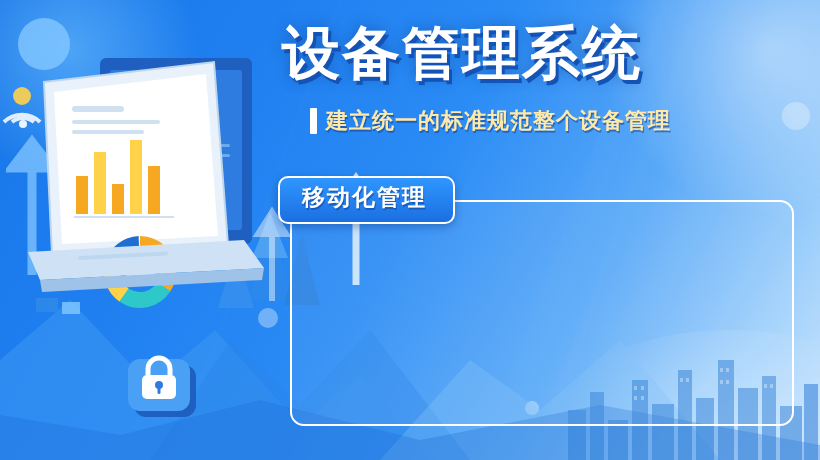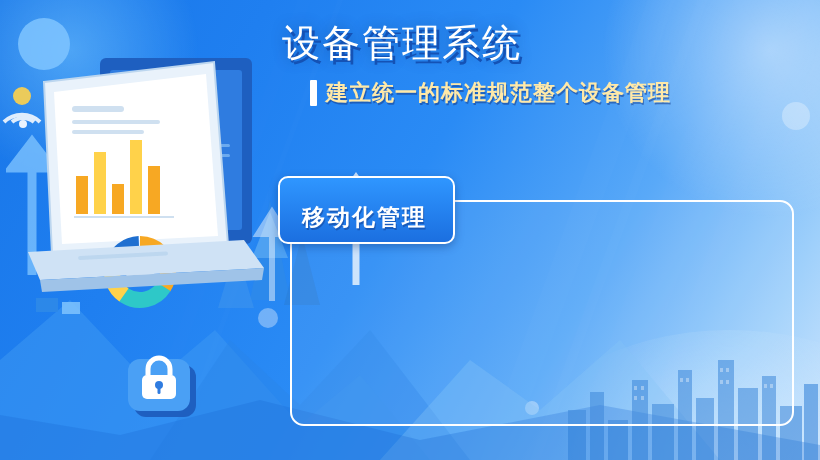--- a/index.html
+++ b/index.html
@@ -11,33 +11,33 @@
   .bg-diag{position:absolute;inset:0;overflow:hidden;}
   .bg-diag span{position:absolute;display:block;background:rgba(255,255,255,0.10);
     transform:skewX(-20deg);}
   .glow{position:absolute;border-radius:50%;filter:blur(0.5px);}
 
   .mountains{position:absolute;left:0;right:0;bottom:0;height:250px;}
   .city{position:absolute;right:0;bottom:0;width:260px;height:120px;}
 
   
   .headline{position:absolute;left:282px;top:24px;width:520px;}
-  .title{font-size:38px;line-height:1.0;font-weight:normal;letter-spacing:2px;
+  .title{font-size:58px;line-height:1.0;font-weight:bold;letter-spacing:2px;
      color:#ffffff;text-shadow:3px 4px 0 #1452b5, 0 0 14px rgba(10,50,120,0.45);
      font-family:"DejaVu Sans","Liberation Sans",sans-serif;white-space:nowrap;}
-  .subtitle-wrap{margin-top:16px;display:flex;align-items:center;padding-left:28px;}
+  .subtitle-wrap{margin-top:24px;display:flex;align-items:center;padding-left:28px;}
   .sub-bar{width:7px;height:26px;background:#ffffff;margin-right:9px;border-radius:1px;}
   .subtitle{font-size:22px;font-weight:bold;color:#ffe9a8;letter-spacing:1px;white-space:nowrap;
      text-shadow:1px 2px 0 rgba(20,60,140,0.55);}
 
   
   .card{position:absolute;left:290px;top:200px;width:500px;height:222px;
      border:2px solid #ffffff;border-radius:14px;background:rgba(255,255,255,0.07);}
   .card-inner{position:absolute;inset:0;border-radius:12px;}
-  .tag{position:absolute;left:-14px;top:-26px;padding:24px 26px 9px 22px;border-radius:10px;
+  .tag{position:absolute;left:-14px;top:-26px;padding:4px 26px 9px 22px;border-radius:10px;
      background:linear-gradient(180deg,#2f96ff 0%,#1b6fe0 100%);
      border:2px solid #ffffff;box-shadow:0 3px 8px rgba(10,40,100,0.35);}
   .tag span{font-size:23px;font-weight:bold;color:#ffffff;letter-spacing:2px;
      text-shadow:1px 2px 0 rgba(18,60,140,0.5);}
   .card-body{position:absolute;left:24px;right:22px;top:60px;color:#ffffff;
      font-size:19px;line-height:42px;letter-spacing:0.5px;
      font-family:"DejaVu Sans","Liberation Sans",sans-serif;}
 
   
   .laptop{position:absolute;left:18px;top:40px;width:270px;height:290px;}

